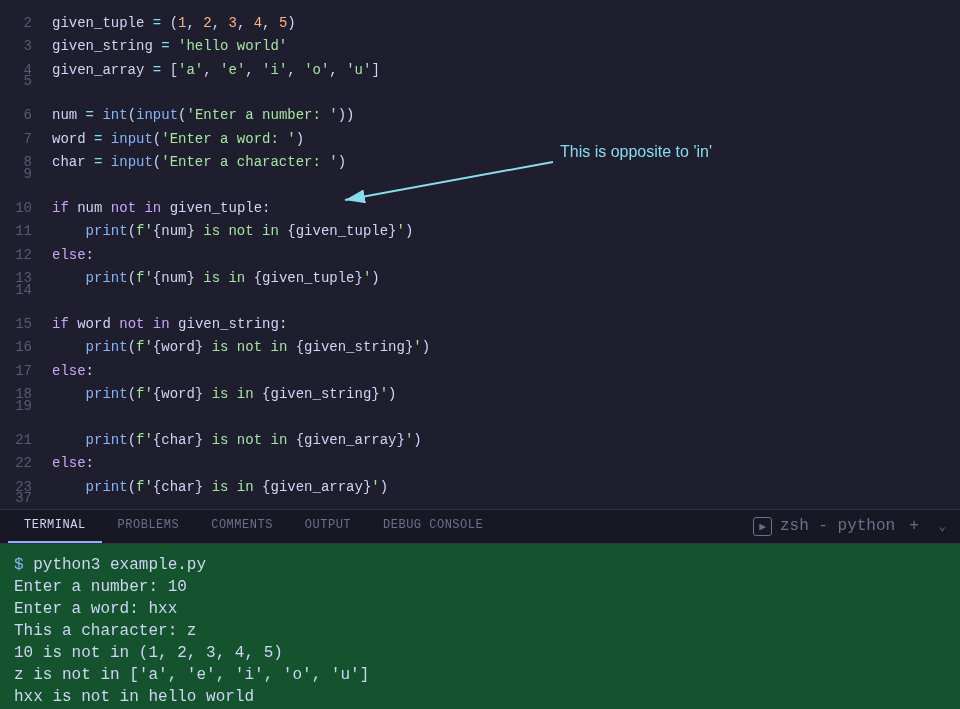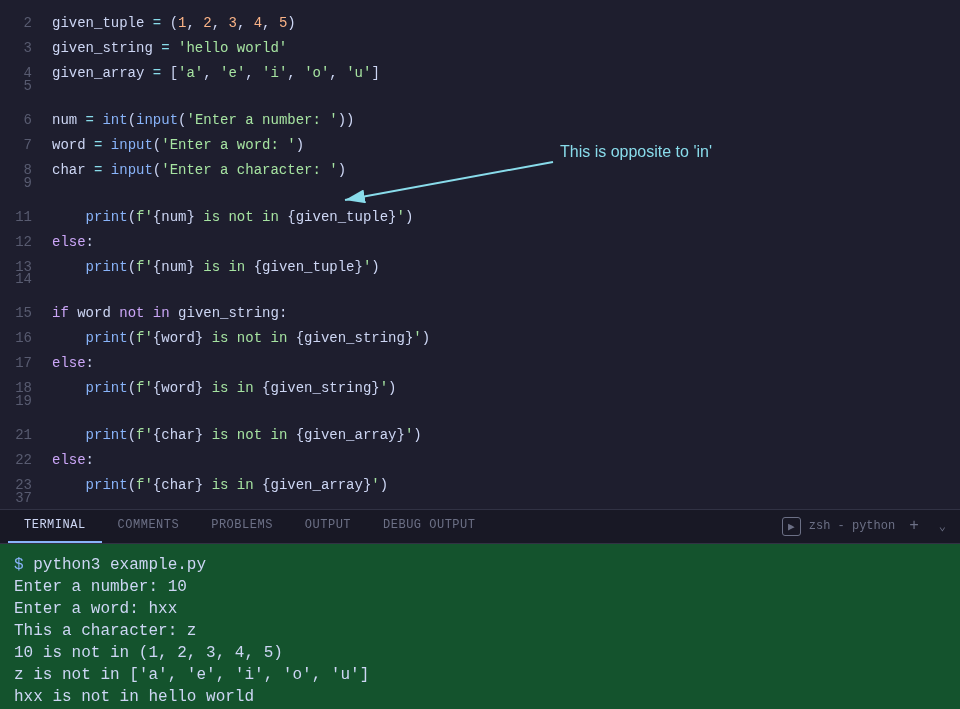--- a/index.html
+++ b/index.html
@@ -103,21 +103,21 @@
 
     .terminal-controls {
       display: flex;
       align-items: center;
       gap: 8px;
       color: #6c7086;
       font-size: 13px;
     }
 
     .terminal-title {
-      font-size: 12px;
+      font-size: 16px;
       color: #6c7086;
     }
 
     .terminal-btn {
       cursor: pointer;
       color: #6c7086;
       padding: 2px 6px;
       border-radius: 3px;
     }
 
@@ -172,20 +172,24 @@
         <span class="line-number">7</span>
         <span class="line-content"><span class="var">word</span><span class="op"> = </span><span class="fn">input</span><span class="punc">(</span><span class="str">'Enter a word: '</span><span class="punc">)</span></span>
       </div>
       <div class="code-line">
         <span class="line-number">8</span>
         <span class="line-content"><span class="var">char</span><span class="op"> = </span><span class="fn">input</span><span class="punc">(</span><span class="str">'Enter a character: '</span><span class="punc">)</span></span>
       </div>
       <div class="code-line">
         <span class="line-number">9</span>
         <span class="line-content"></span>
+      </div>
+      <div class="code-line">
+        <span class="line-number">10</span>
+        <span class="line-content"><span class="kw">if</span><span class="var"> num </span><span class="kw">not</span><span> </span><span class="kw">in</span><span class="var"> given_tuple:</span></span>
       </div>
       <div class="code-line">
         <span class="line-number">11</span>
         <span class="line-content"><span>    </span><span class="fn">print</span><span class="punc">(</span><span class="str">f'</span><span class="var">{num}</span><span class="str"> is not in </span><span class="var">{given_tuple}</span><span class="str">'</span><span class="punc">)</span></span>
       </div>
       <div class="code-line">
         <span class="line-number">12</span>
         <span class="line-content"><span class="kw">else</span><span class="punc">:</span></span>
       </div>
       <div class="code-line">
@@ -242,24 +246,24 @@
     </defs>
     <text x="560" y="157" fill="#89dceb" font-family="sans-serif" font-size="16">This is opposite to 'in'</text>
     <line x1="553" y1="162" x2="345" y2="200" stroke="#89dceb" stroke-width="2" marker-end="url(#arrowhead)"></line>
   </svg>
 </div>
 
 <div class="terminal-panel">
   <div class="terminal-tabs">
     <div id="tabs-container" style="display:flex;align-items:center;height:100%;">
         <div class="tab active">TERMINAL</div>
+        <div class="tab">PROBLEMS</div>
         <div class="tab">COMMENTS</div>
-        <div class="tab">PROBLEMS</div>
         <div class="tab">OUTPUT</div>
-        <div class="tab">DEBUG OUTPUT</div>
+        <div class="tab">DEBUG CONSOLE</div>
       </div>
     <div class="tab-spacer"></div>
     <div class="terminal-controls">
       <span style="border:1px solid #6c7086;padding:2px 5px;border-radius:3px;cursor:pointer;font-size:11px;">▶</span>
       <span class="terminal-title" id="terminal-title-label">zsh - python</span>
       <span class="terminal-btn" style="font-size:16px;">+</span>
       <span class="terminal-btn" style="font-size:12px;">⌄</span>
     </div>
   </div>
   <div class="terminal-body" id="terminal-body">

